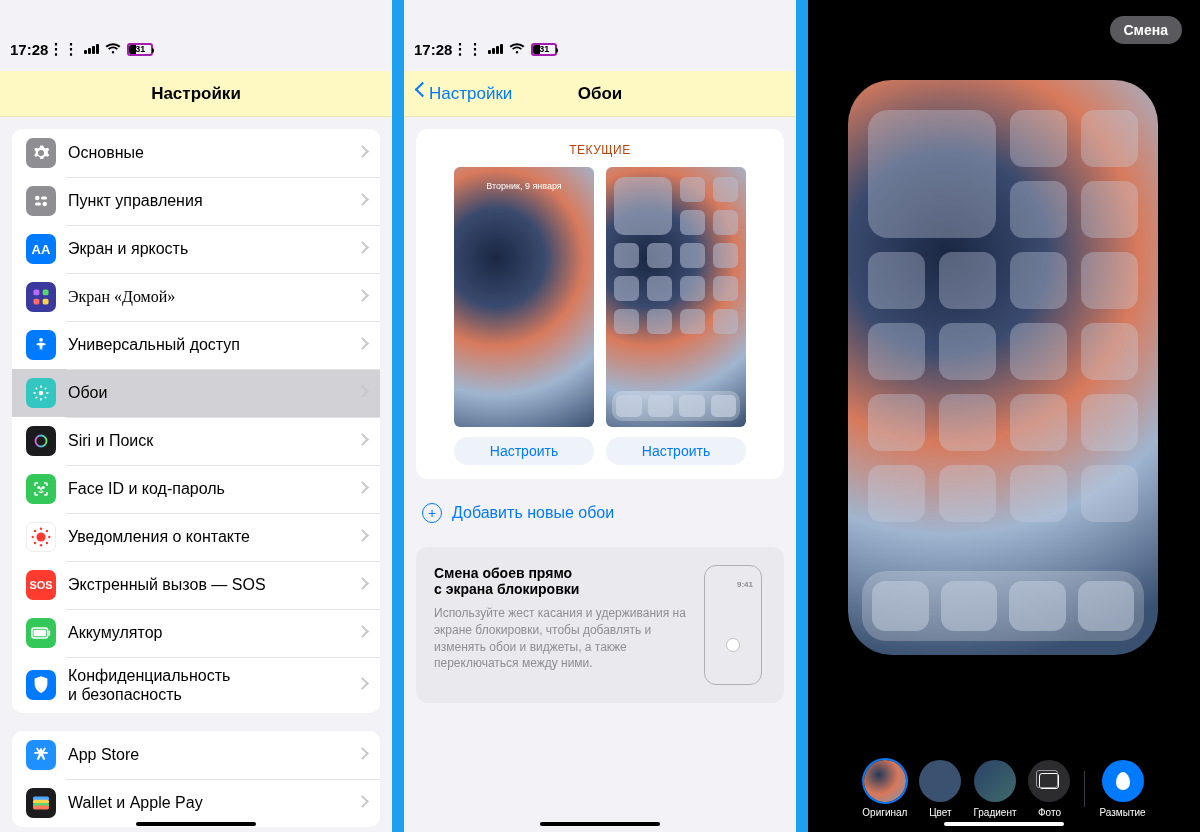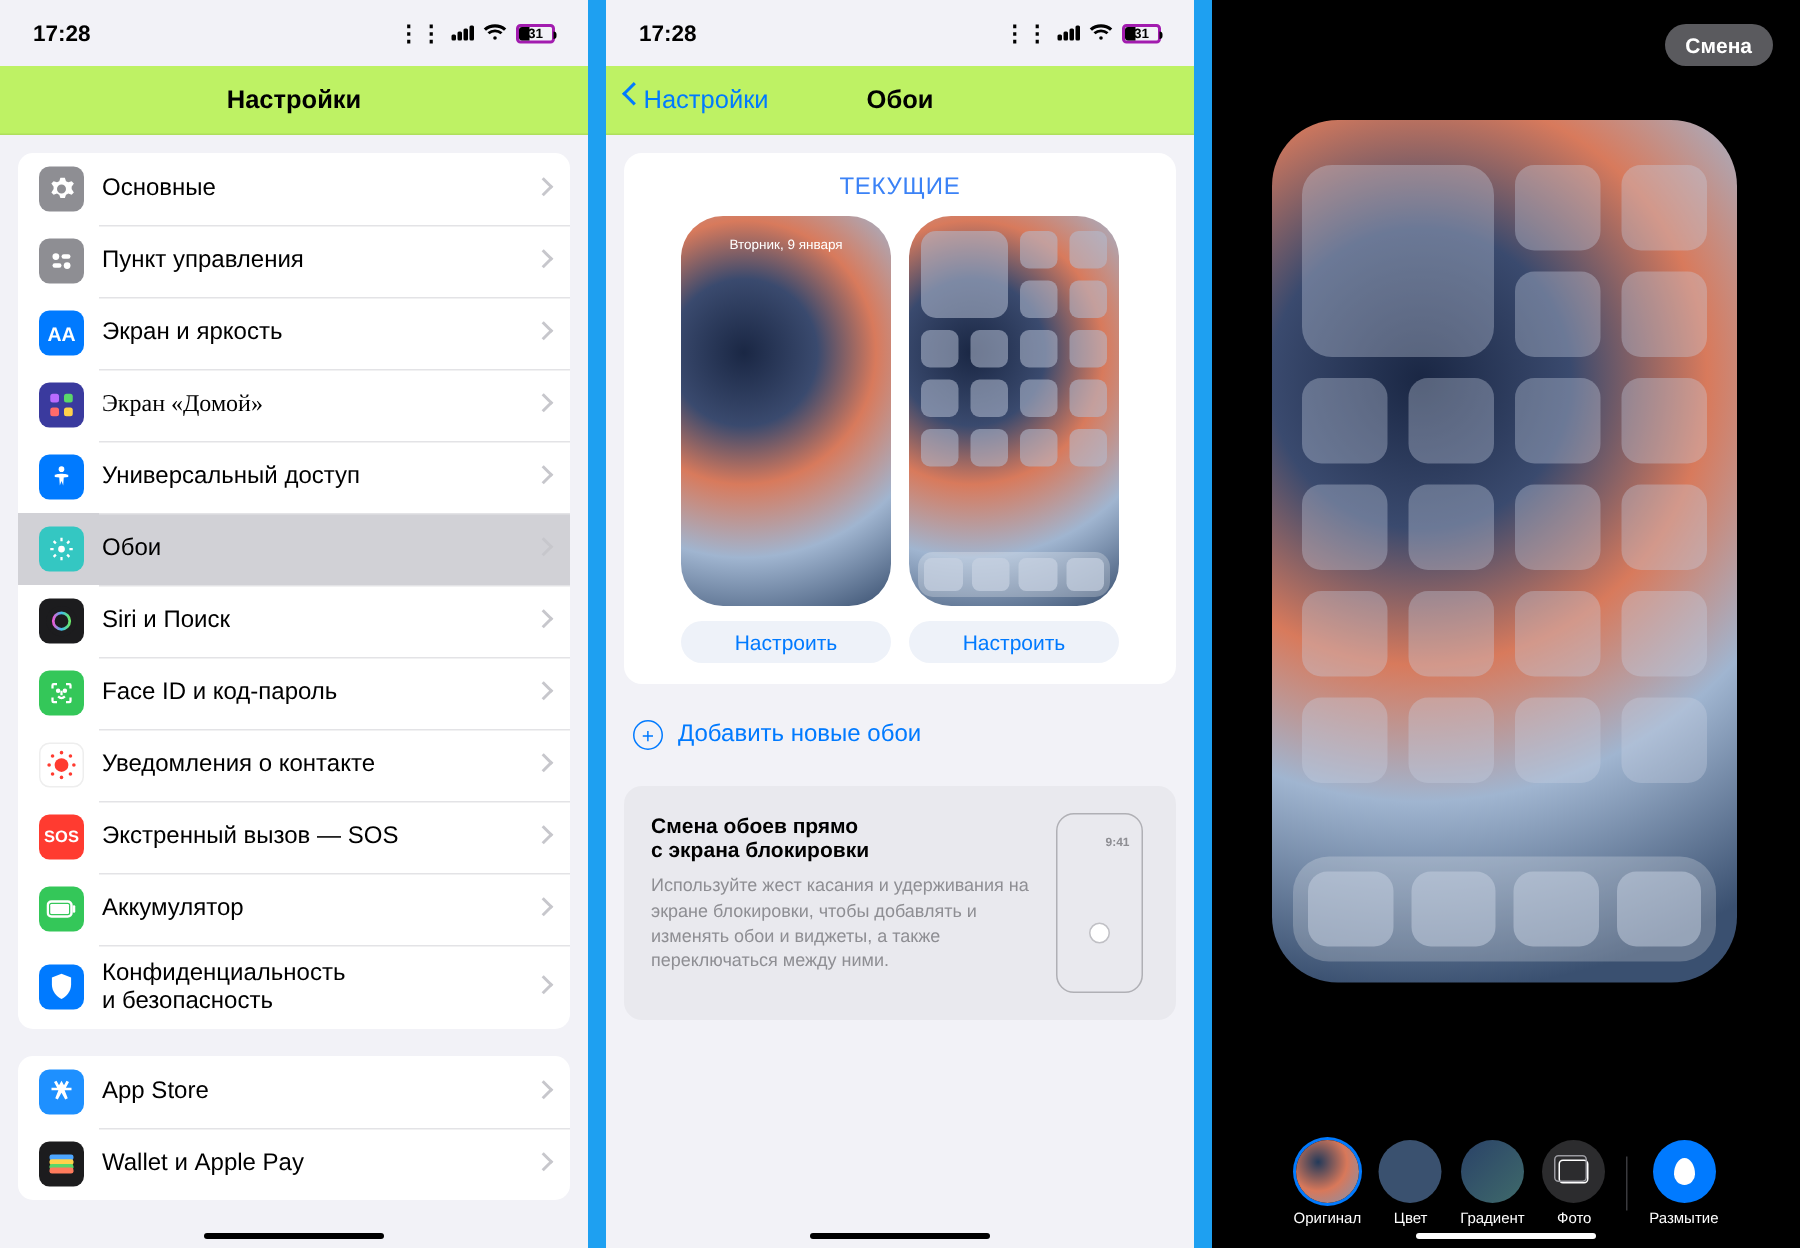--- a/index.html
+++ b/index.html
@@ -2,57 +2,57 @@
 <html><head>
 <meta charset="utf-8">
 <style>
   * { box-sizing: border-box; margin: 0; padding: 0; }
   body { font-family: -apple-system, "Helvetica Neue", Arial, sans-serif; background: #1ea0f1; width: 1200px; height: 832px; overflow: hidden; }
   .wrap { display: flex; gap: 12px; padding: 0; }
   .phone { width: 392px; height: 832px; background: #f2f2f7; border-radius: 0; position: relative; overflow: hidden; }
   .phone.dark { background: #000; }
 
   
-  .statusbar { height: 44px; display: flex; align-items: center; justify-content: space-between; padding: 0 22px; font-size: 15px; font-weight: 600; }
+  .statusbar { height: 44px; display: flex; align-items: center; padding: 0 10px; font-size: 15px; font-weight: 600; margin-top: 27px; }
   .statusbar .right { display: flex; align-items: center; gap: 6px; }
   .sigbars { display: flex; align-items: flex-end; gap: 1px; }
   .sigbars span { width: 3px; background: #000; border-radius: 1px; }
   .sigbars span:nth-child(1){height:4px;} .sigbars span:nth-child(2){height:6px;} .sigbars span:nth-child(3){height:8px;} .sigbars span:nth-child(4){height:10px;}
   .wifi { width: 16px; height: 12px; }
   .battery { width: 26px; height: 13px; border: 2px solid #a21caf; border-radius: 3px; position: relative; display: flex; align-items: center; }
   .battery::after { content:''; position: absolute; right:-3px; top:3px; width:2px; height:5px; background:#000; border-radius:0 2px 2px 0; }
   .battery .fill { width: 31%; height: 100%; background: #000; border-radius:2px 0 0 2px; }
   .battery .pct { position:absolute; font-size:9px; font-weight:700; left:50%; transform:translateX(-50%); color:#000;}
 
   
-  .navbar { height: 46px; display: flex; align-items: center; justify-content: center; position: relative; font-size: 17px; font-weight: 600; background:#bef264; border-bottom:0.5px solid rgba(0,0,0,0.08);}
+  .navbar { height: 46px; display: flex; align-items: center; justify-content: center; position: relative; font-size: 17px; font-weight: 600; background:#fef9c3; border-bottom:0.5px solid rgba(0,0,0,0.08);}
   .navbar .back { position:absolute; left:10px; color:#007aff; font-size:17px; font-weight:400; display:flex; align-items:center; gap:3px;}
   .chev-left { width:12px; height:20px; }
   .chev-left::before { content:''; display:block; width:9px; height:9px; border-left:2.5px solid #007aff; border-bottom:2.5px solid #007aff; transform: rotate(45deg); margin-left:3px;}
 
   
   .scroll { height: calc(100% - 90px); overflow-y: auto; padding: 12px; }
   .group { background:#fff; border-radius:10px; margin-bottom:18px; overflow:hidden; }
   .row { display:flex; align-items:center; padding:9px 14px; min-height:44px; position:relative; }
   .row + .row::before { content:''; position:absolute; top:0; left:54px; right:0; height:0.5px; background:#e3e3e6;}
   .row .icon { width:30px; height:30px; border-radius:7px; flex-shrink:0; margin-right:12px; display:flex; align-items:center; justify-content:center; color:#fff; font-size:14px; font-weight:700;}
   .row .label { flex:1; font-size:16px; }
   .row .label.sub { line-height:1.2; }
   .row.selected { background:#d1d1d6; }
 
   
   .chevron { width:8px; height:12px; }
   .chevron::before { content:''; display:block; width:7px; height:7px; border-right:2px solid #c7c7cc; border-top:2px solid #c7c7cc; transform:rotate(45deg);}
 
   
   .card { background:#fff; border-radius:12px; margin:12px; padding:14px; }
-  .card .caption { text-align:center; font-size:16px; color:#3b82f6; letter-spacing:0.5px; margin-bottom:10px;}
+  .card .caption { text-align:center; font-size:12px; color:#c2410c; letter-spacing:0.5px; margin-bottom:10px;}
   .preview-row { display:flex; gap:12px; justify-content:center; }
   .mini { width:140px; }
-  .mini .screen { width:140px; height:260px; border-radius:28px; background: radial-gradient(circle at 30% 35%, #1a2744 0%, #3a4a6e 25%, #d87a5c 45%, #a0b5d0 70%, #3a5070 100%); position:relative; overflow:hidden;}
+  .mini .screen { width:140px; height:260px; border-radius:6px; background: radial-gradient(circle at 30% 35%, #1a2744 0%, #3a4a6e 25%, #d87a5c 45%, #a0b5d0 70%, #3a5070 100%); position:relative; overflow:hidden;}
   .mini .btn { margin-top:10px; padding:6px 0; border:none; background:#eef2f9; color:#007aff; border-radius:16px; font-size:14px; width:100%; cursor:pointer;}
   .lock-time .date { color:#fff; font-size:9px; text-align:center; margin-top:14px;}
   .lock-time .time { color:#fff; font-size:32px; font-weight:700; text-align:center; letter-spacing:-1px;}
   .home-grid { padding:10px 8px; display:grid; grid-template-columns:repeat(4,1fr); gap:8px;}
   .home-grid .app { width:100%; aspect-ratio:1; background:rgba(180,190,210,0.55); border-radius:6px;}
   .home-grid .app.big { grid-column:span 2; grid-row:span 2; border-radius:10px;}
   .dock { position:absolute; bottom:6px; left:6px; right:6px; height:30px; background:rgba(255,255,255,0.25); border-radius:10px; display:flex; gap:6px; padding:4px; align-items:center; }
   .dock .app { flex:1; height:22px; background:rgba(200,210,225,0.7); border-radius:5px;}
 
   .add-row { display:flex; align-items:center; gap:10px; padding:12px 18px; color:#007aff; font-size:16px;}

